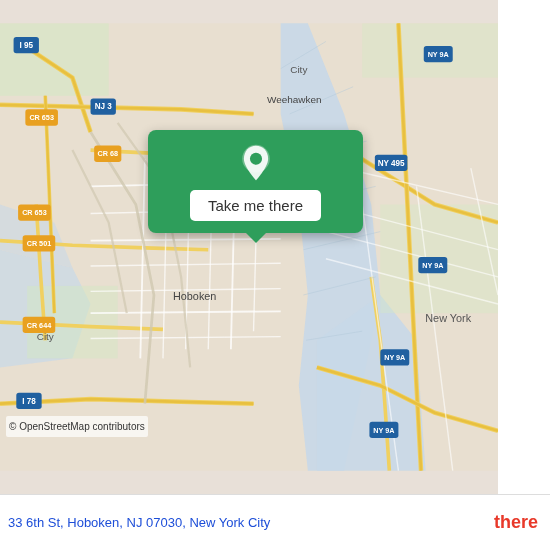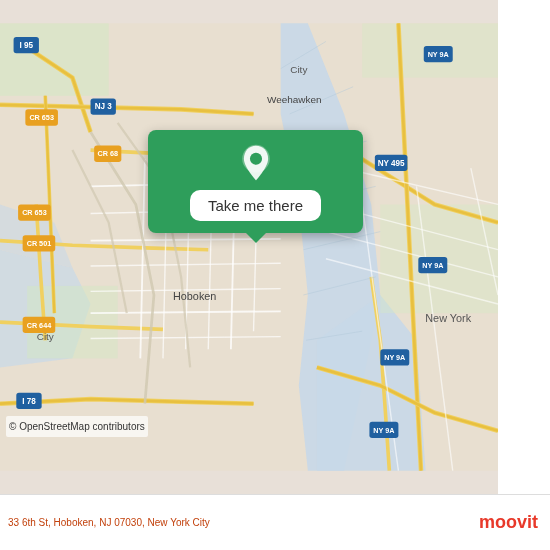--- a/index.html
+++ b/index.html
@@ -50,42 +50,42 @@
     #pin-icon {
       width: 38px;
       height: 38px;
       margin-bottom: 8px;
     }
 
     #take-me-there-btn {
       background: white;
       color: #333;
       border: none;
-      border-radius: 10px;
+      border-radius: 5px;
       padding: 7px 18px;
       font-size: 15px;
       font-weight: 500;
       cursor: pointer;
       white-space: nowrap;
     }
 
     #bottom-bar {
       width: 550px;
       height: 56px;
       background: white;
       display: flex;
       align-items: center;
       justify-content: space-between;
       padding: 0 12px 0 8px;
       border-top: 1px solid #ddd;
     }
 
     #address-text {
-      font-size: 10px;
-      color: #c2410c;
+      font-size: 13px;
+      color: #1d4ed8;
       flex: 1;
     }
 
     #moovit-logo {
       display: flex;
       flex-direction: column;
       align-items: flex-end;
     }
 
     #moovit-logo .moovit-word {
@@ -263,15 +263,15 @@
 
   
   <div id="osm-attribution">
     <span>© OpenStreetMap contributors</span>
   </div>
 </div>
 
 <div id="bottom-bar">
   <span id="address-text">33 6th St, Hoboken, NJ 07030, New York City</span>
   <div id="moovit-logo">
-    <span class="moovit-word">moovit</span>
+    <span class="moovit-word">there</span>
   </div>
 </div>
 
 </body></html>

